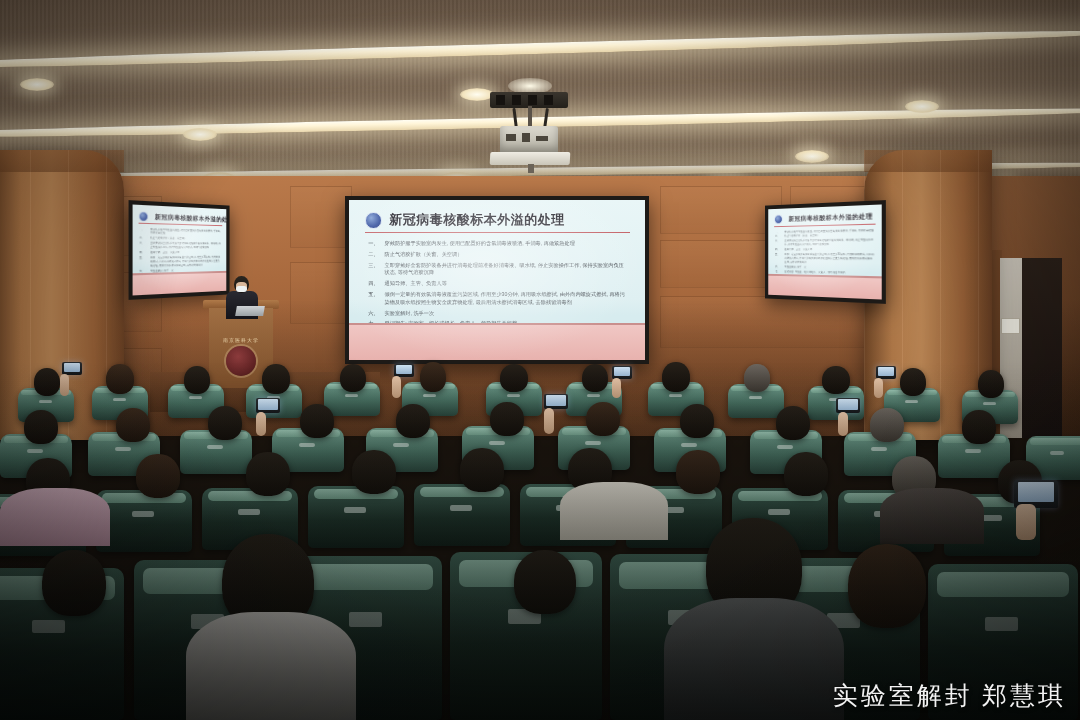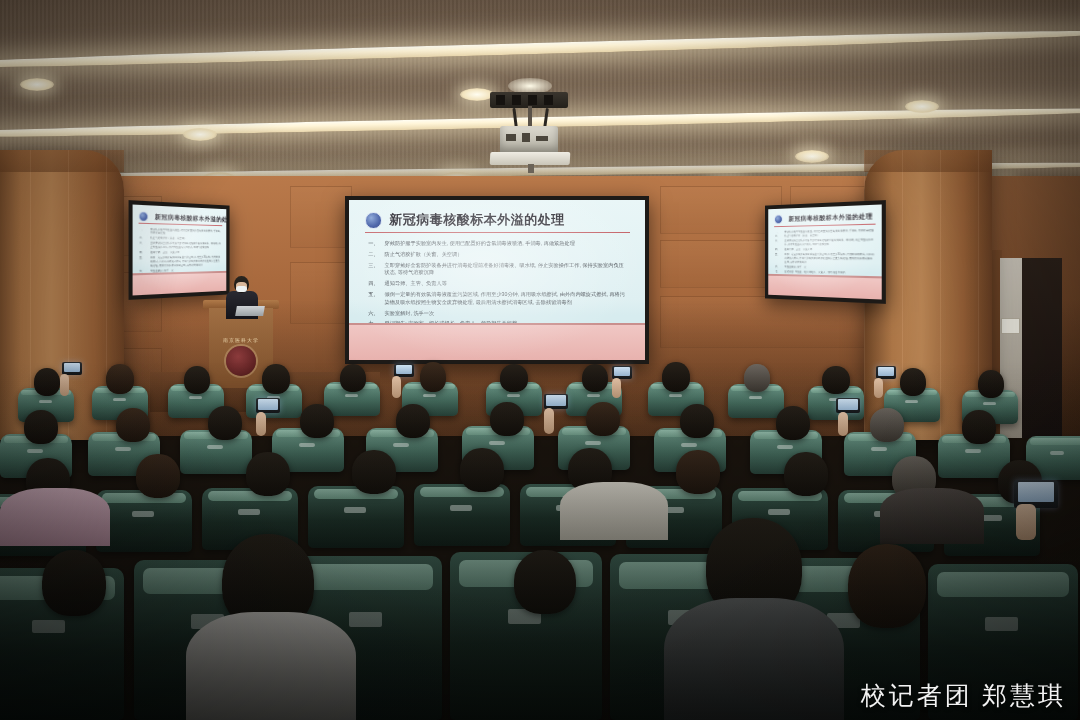--- a/index.html
+++ b/index.html
@@ -636,14 +636,14 @@
 
     <div class="head brown" style="left:848px;top:182px;width:78px;height:84px"></div>
     <div class="head" style="left:514px;top:188px;width:62px;height:64px"></div>
     <div class="head" style="left:42px;top:188px;width:64px;height:66px"></div>
 
     <div class="aud-dark"></div>
   </div>
 
   <div class="vignette"></div>
 
-  <div class="watermark">校记者团  郑慧琪</div>
+  <div class="watermark">实验室解封  郑慧琪</div>
 </div>
 
 </body></html>

